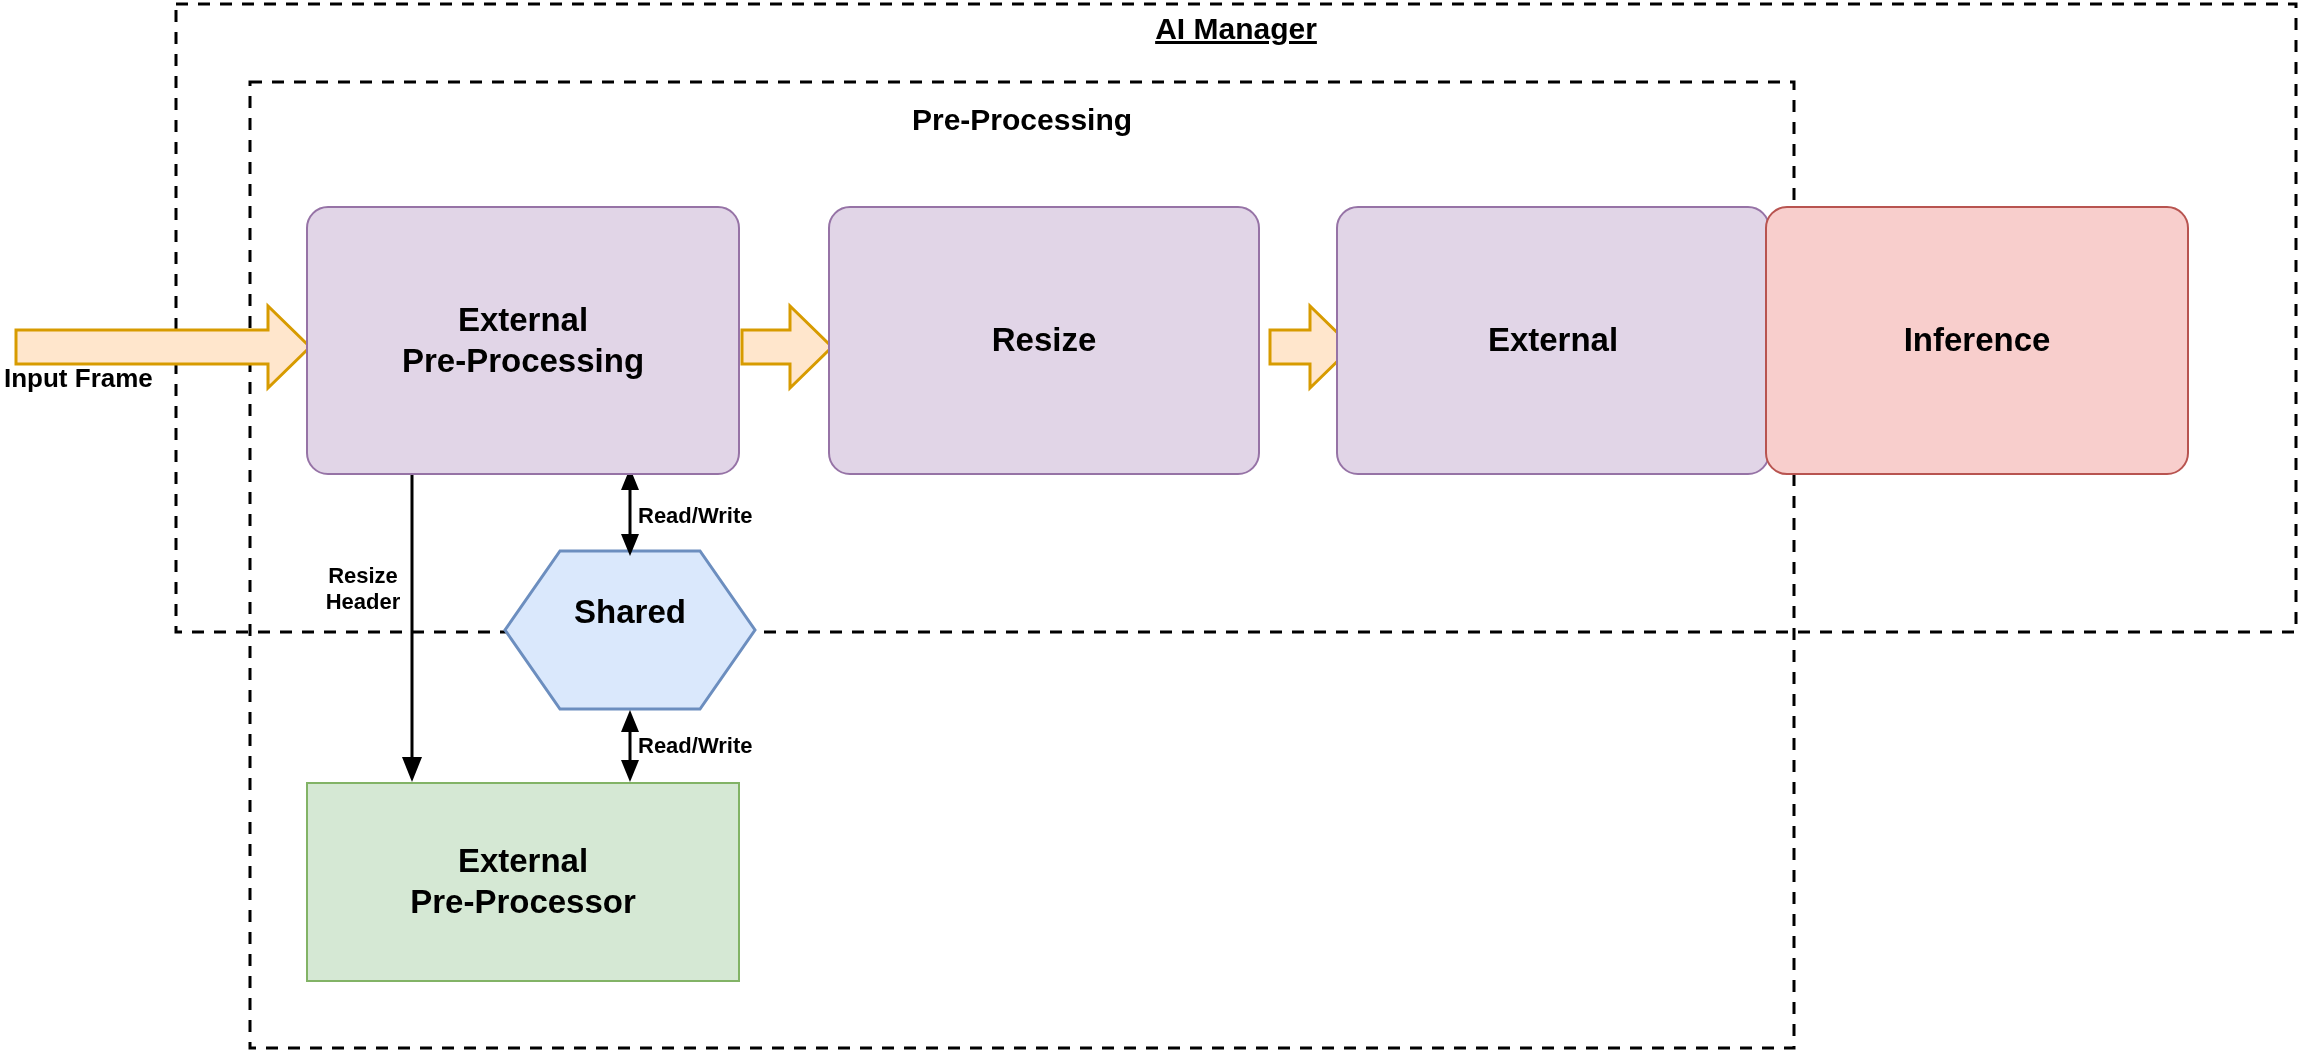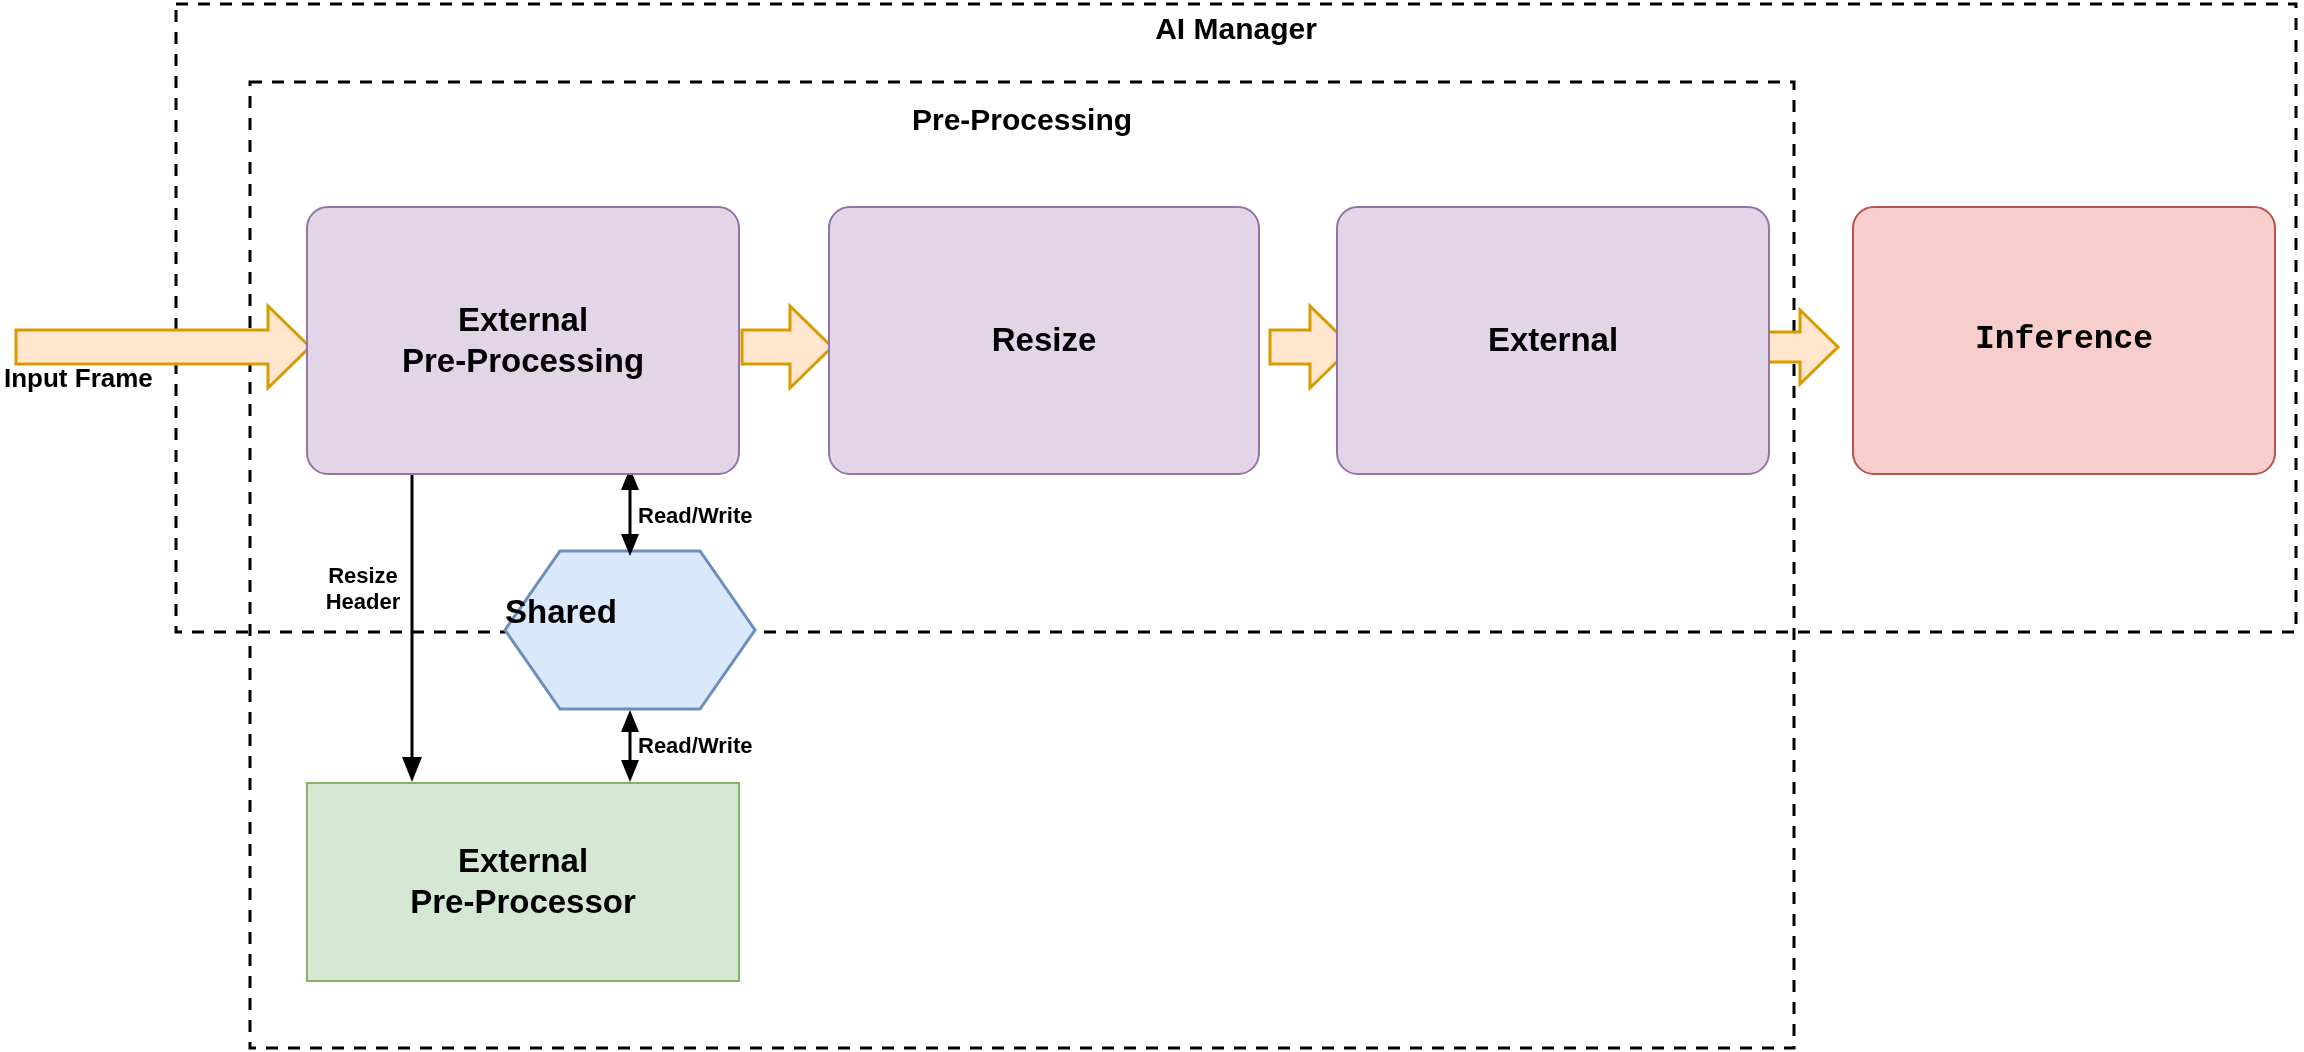--- a/index.html
+++ b/index.html
@@ -10,21 +10,21 @@
   .node{position:absolute;display:flex;align-items:center;justify-content:center;
         text-align:center;font-weight:bold;line-height:1.24;}
   .group-title{position:absolute;font-weight:bold;text-align:center;white-space:nowrap;}
   .edge-label{position:absolute;font-weight:bold;text-align:center;line-height:1.2;
               white-space:nowrap;background:transparent;}
   .proc-box{border:2px solid #9673a6;background:#e1d5e7;border-radius:22px;
             font-size:33px;color:#000;}
   .infer-box{border:2px solid #b85450;background:#f8cecc;border-radius:22px;
              font-size:33px;color:#000;}
   .green-box{border:2px solid #82b366;background:#d5e8d4;font-size:33px;color:#000;}
-  .hex-label{font-size:33px;font-weight:bold;text-align:left;line-height:1.24;
+  .hex-label{font-size:33px;font-weight:bold;text-align:center;line-height:1.24;
              position:absolute;}
 </style>
 </head>
 <body>
 
 <div id="stage">
 
   <svg class="layer" viewBox="0 0 2304 1052" xmlns="http://www.w3.org/2000/svg">
 
     <rect x="176" y="4" width="2120" height="628" fill="none" stroke="#000000" stroke-width="3" stroke-dasharray="12 10"></rect>
@@ -63,40 +63,40 @@
       <path d="M 630,782 L 621,760 L 639,760 Z" fill="#000"></path>
     </g>
 
     <g>
       <line x1="412" y1="472" x2="412" y2="770" stroke="#000" stroke-width="3"></line>
       <path d="M 412,782 L 402,757 L 422,757 Z" fill="#000"></path>
     </g>
 
   </svg>
 
-  <div class="group-title" style="left:176px; top:12px; width:2120px; font-size:30px;">AI Manager</div>
+  <div class="group-title" style="left:176px; top:12px; width:2120px; font-size:30px;text-decoration:underline;">AI Manager</div>
 
   <div class="group-title" style="left:250px; top:103px; width:1544px; font-size:30px;">Pre-Processing</div>
 
   <div class="node proc-box" style="left:306px; top:206px; width:430px; height:265px;">
     <div>
       <div>External</div>
       <div>Pre-Processing</div>
     </div>
   </div>
 
   <div class="node proc-box" style="left:828px; top:206px; width:428px; height:265px;">
     <div>Resize</div>
   </div>
 
   <div class="node proc-box" style="left:1336px; top:206px; width:430px; height:265px;">
     <div>External</div>
   </div>
 
-  <div class="node infer-box" style="left:1852px; top:206px; width:420px; height:265px;font-family:Liberation Mono, monospace;">
+  <div class="node infer-box" style="left:1765px; top:206px; width:420px; height:265px;">
     <div>Inference</div>
   </div>
 
   <div class="hex-label" style="left:505px; top:592px; width:250px;">
     <div>Shared</div>
   </div>
 
   <div class="node green-box" style="left:306px; top:782px; width:430px; height:196px;">
     <div>
       <div>External</div>

